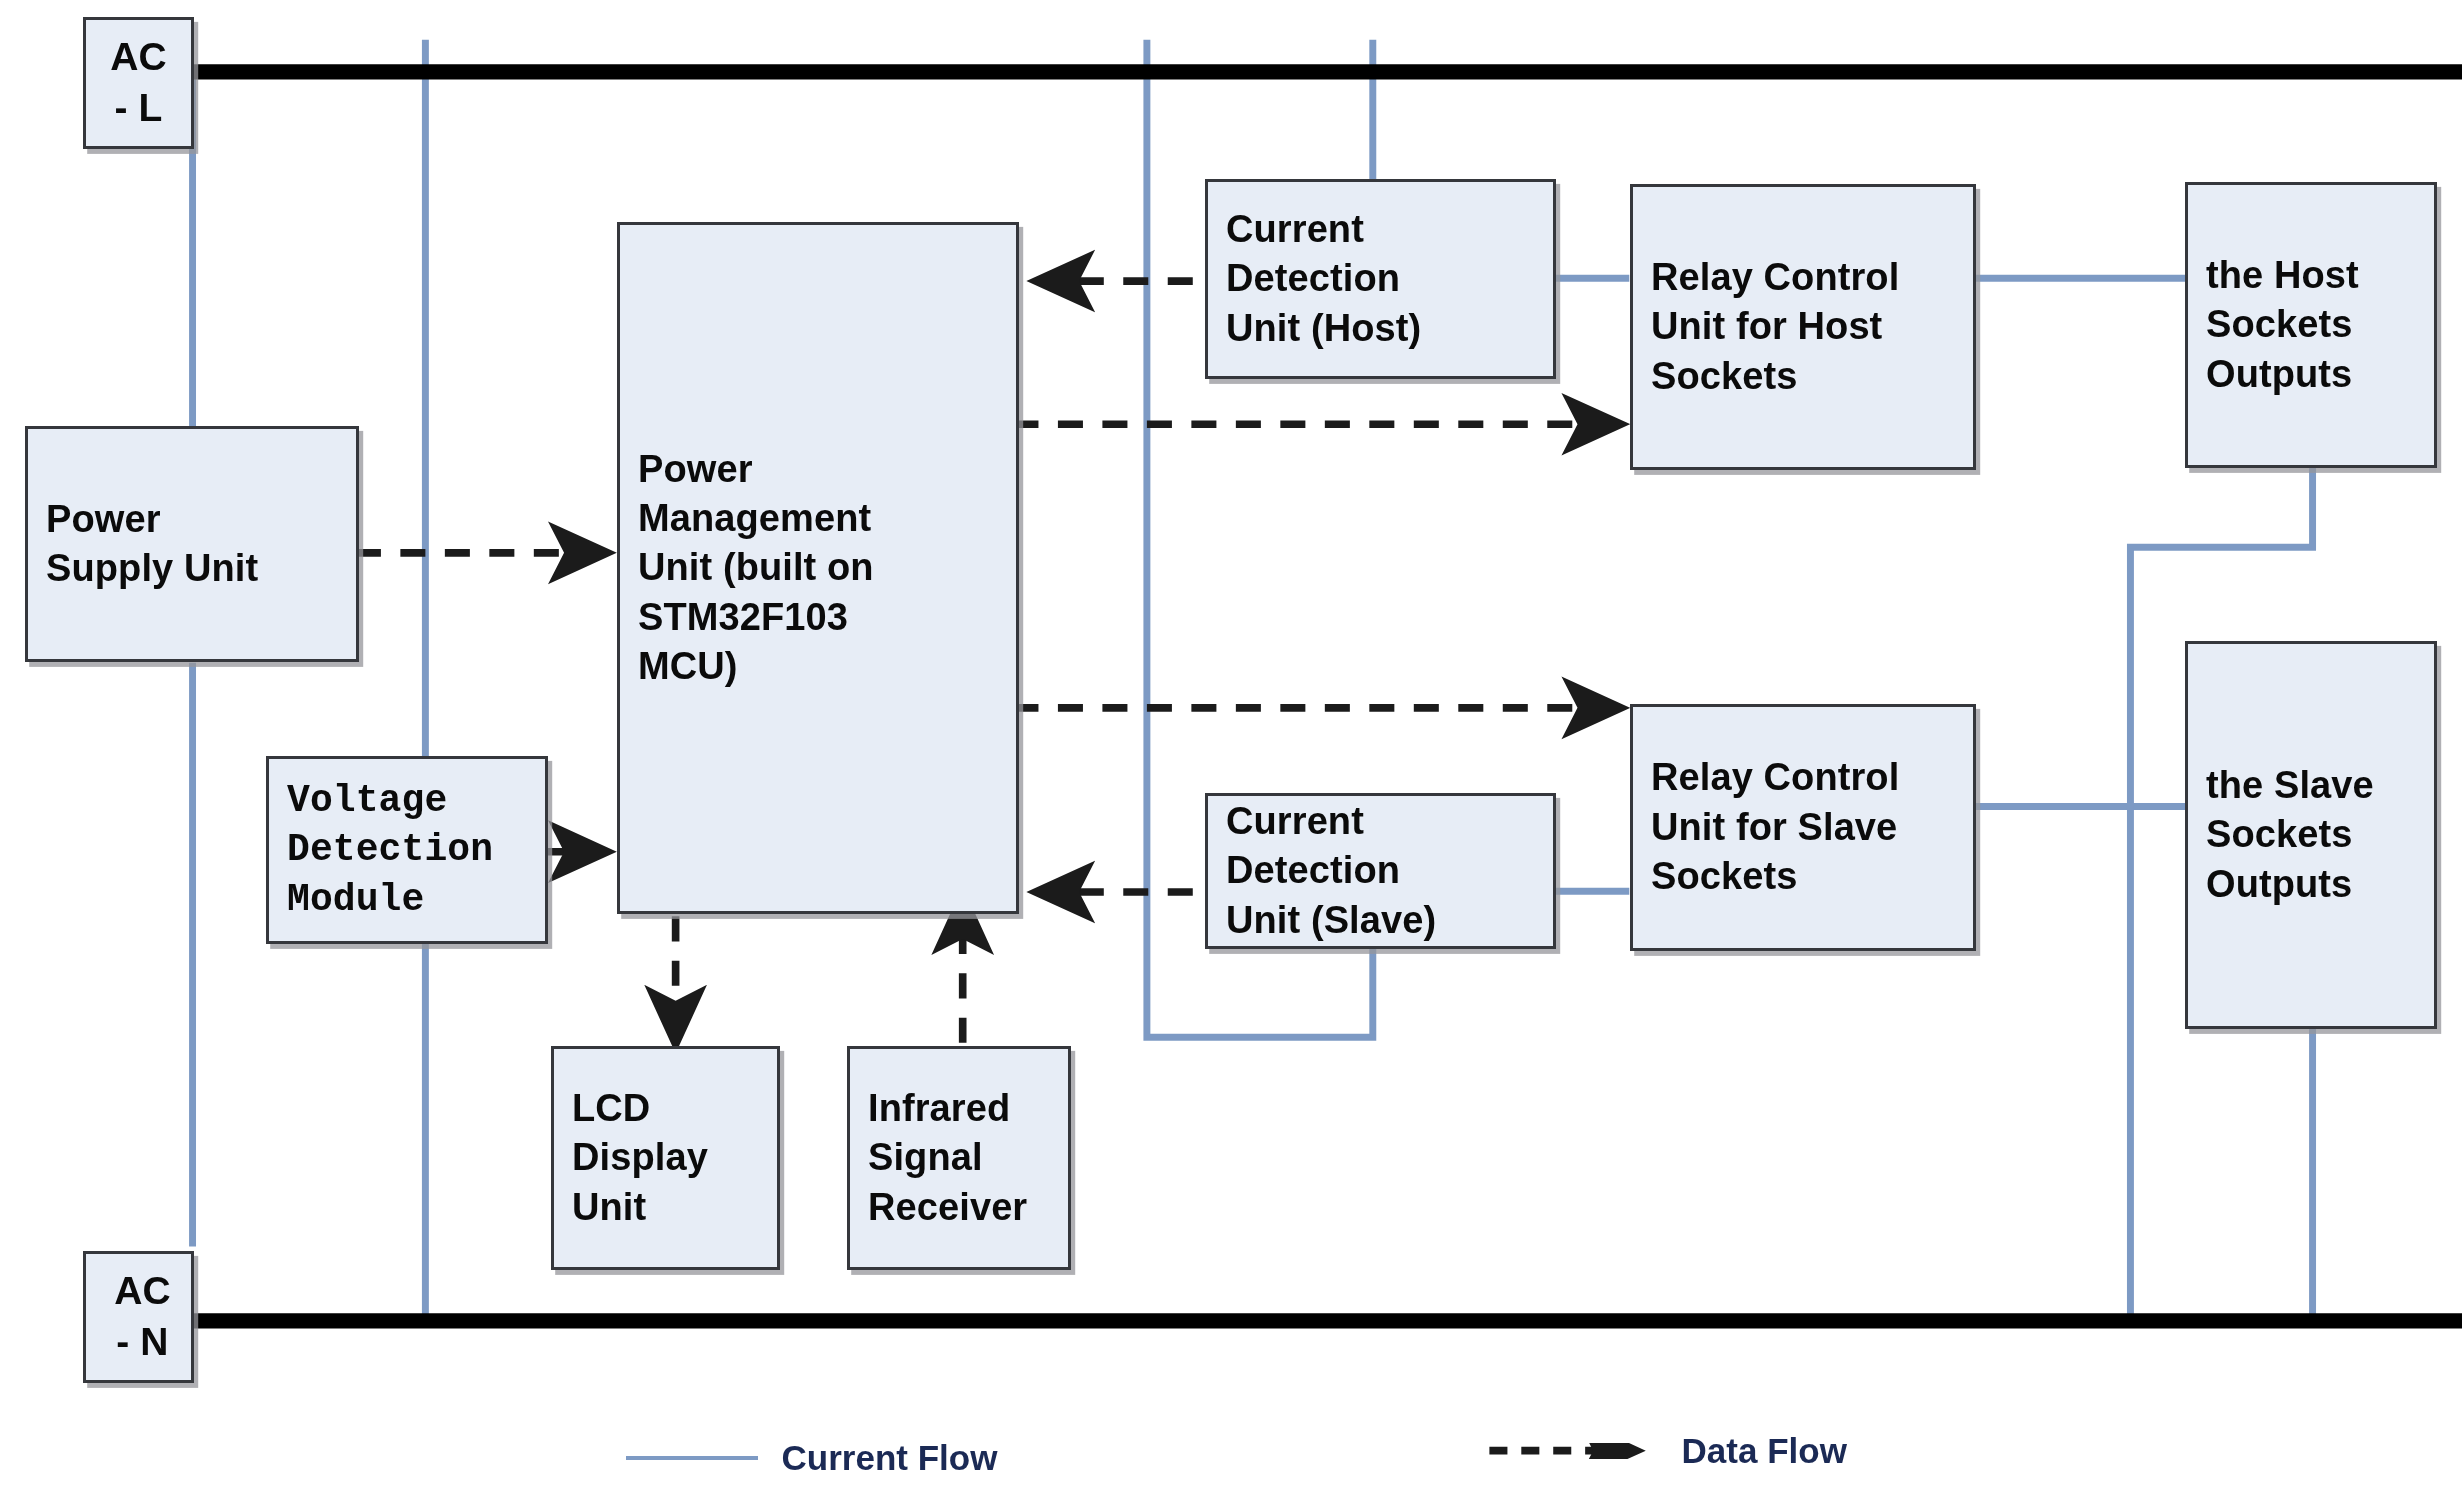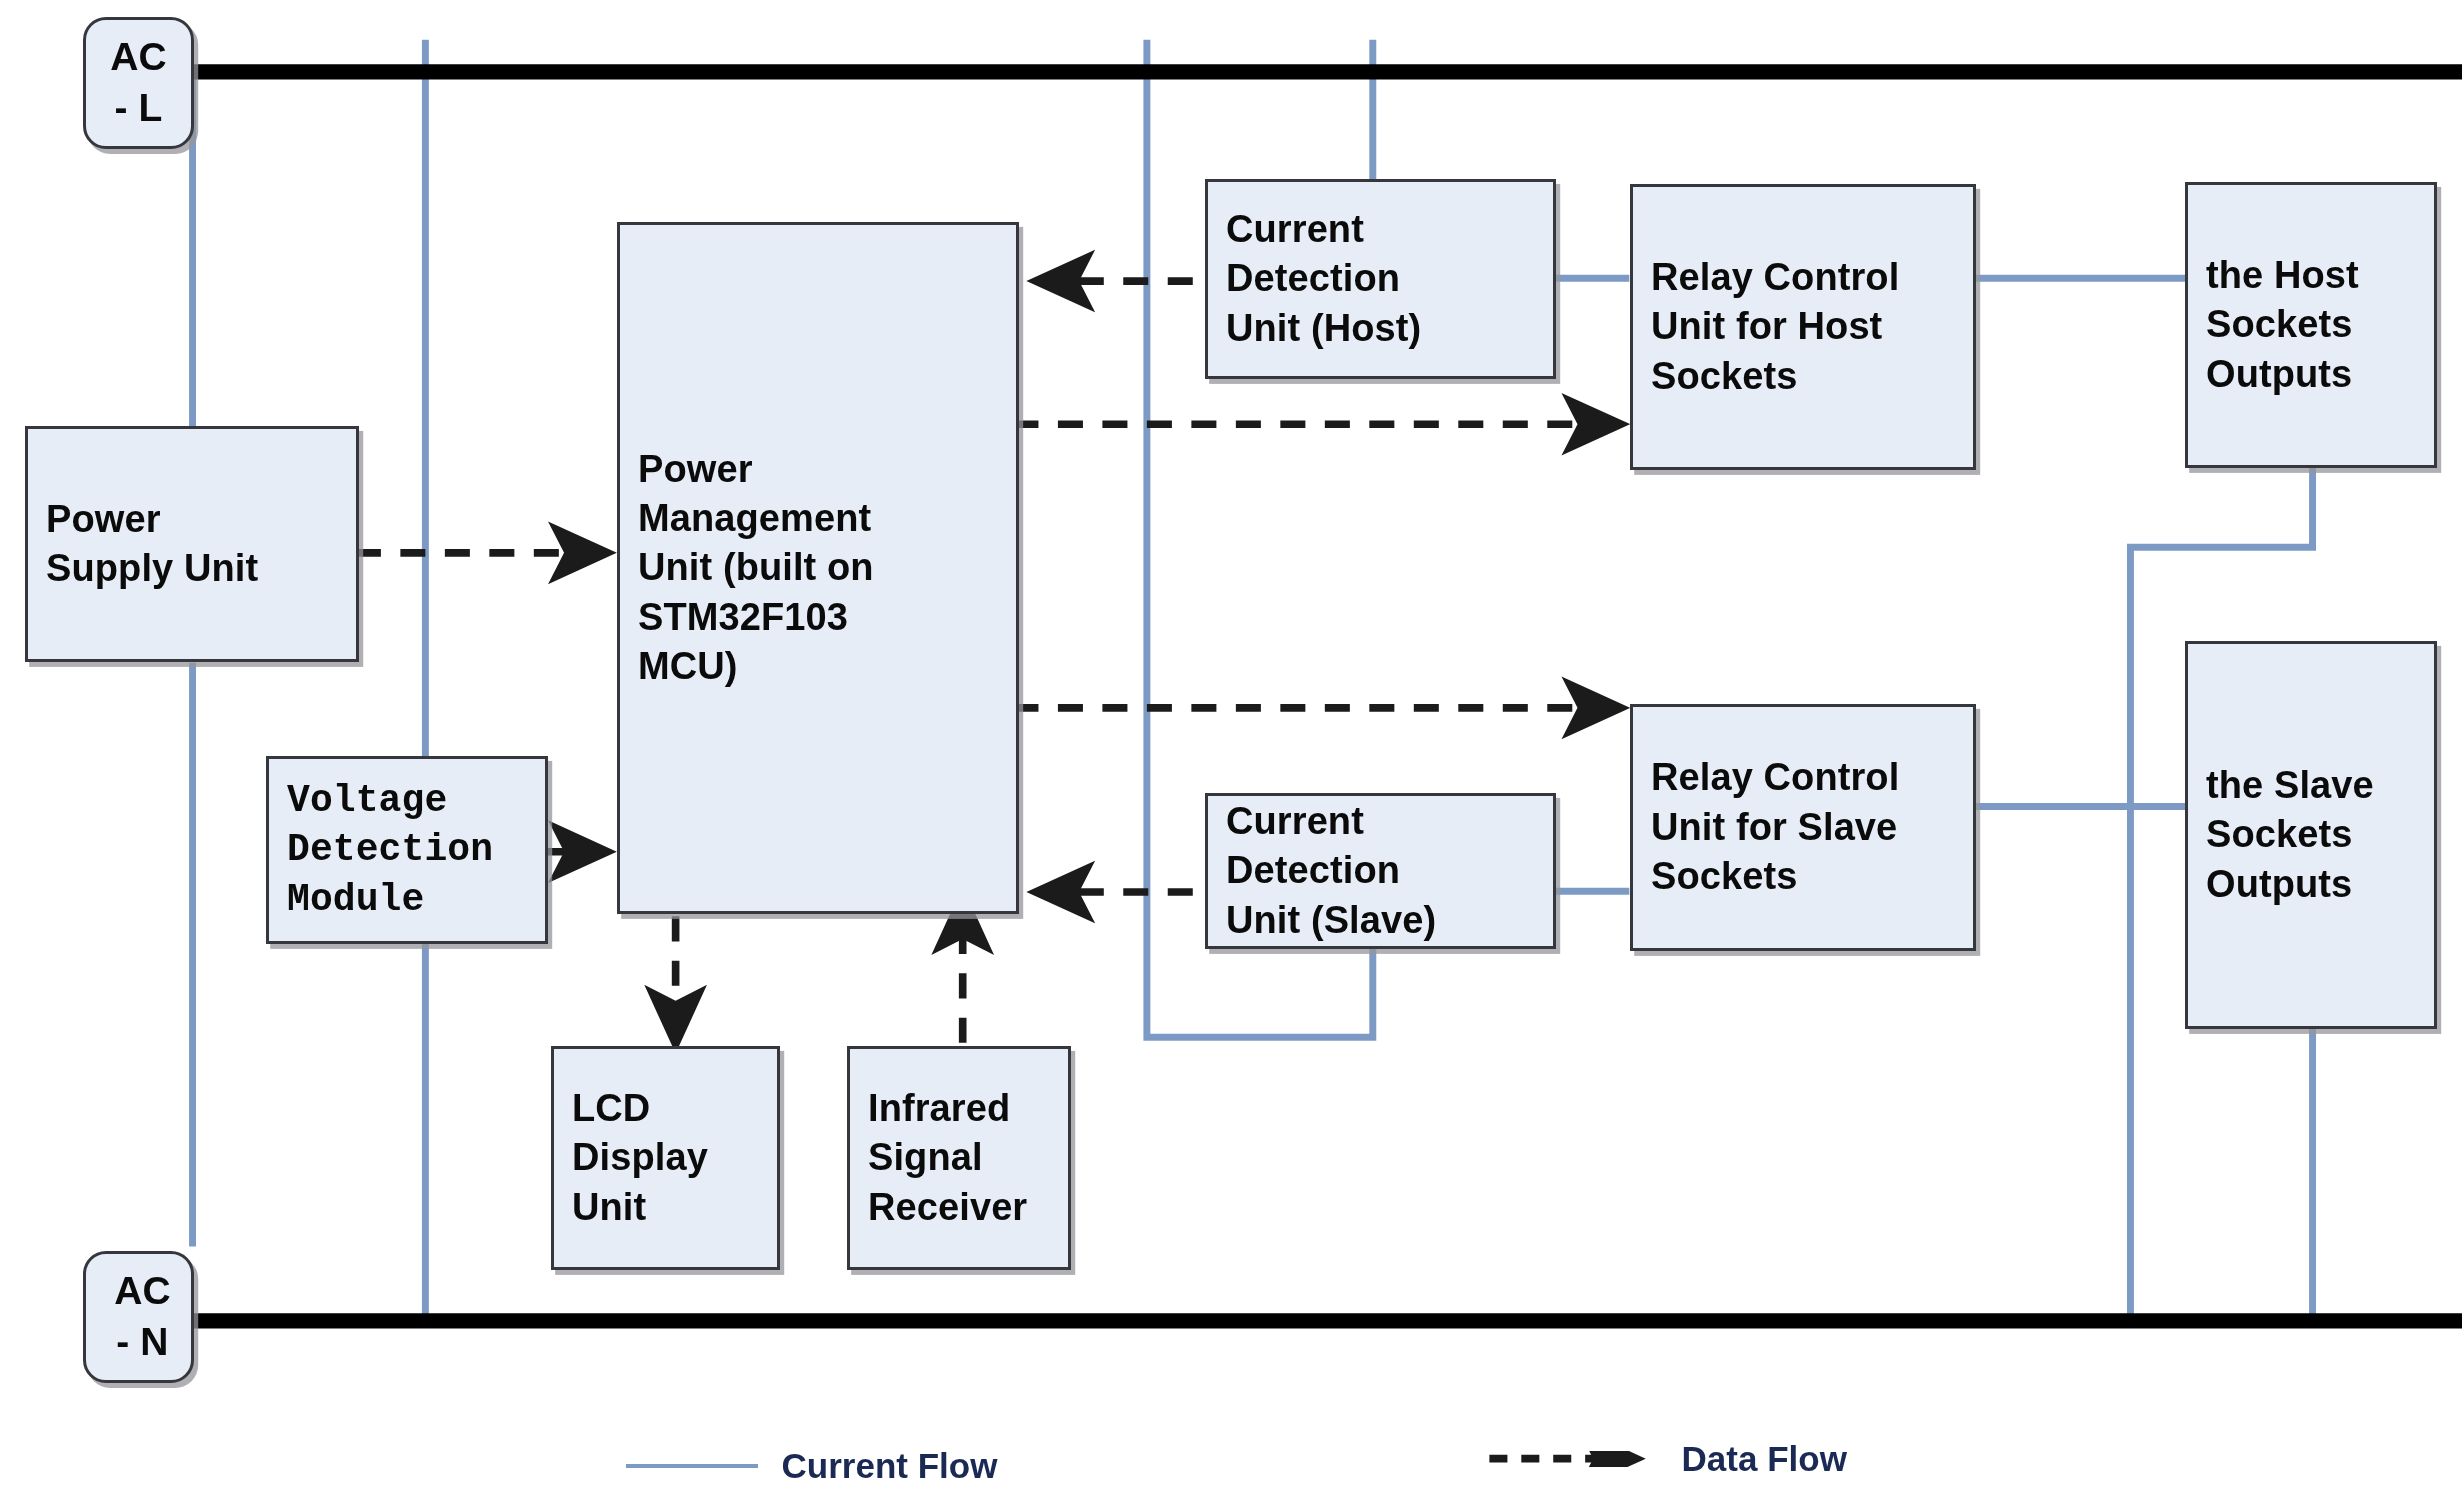--- a/index.html
+++ b/index.html
@@ -21,32 +21,31 @@
   }
   .node .lbl{
     color:#0b0b0b;
     font-weight:700;
     font-size:38px;
     line-height:1.30;
     letter-spacing:0.1px;
     white-space:pre-line;
     text-align:left;
   }
-  .node.center{justify-content:flex-end;border-radius:23px;}
+  .node.center{justify-content:flex-end;}
   .node.center .lbl{text-align:center;}
 
   
   .rail-box .lbl{font-size:39px;}
 
   .legend{
     position:absolute;
     display:flex;
     align-items:center;
     z-index:6;
-    margin-top:8px;
   }
   .legend .ltext{
     color:#1b2a55;
     font-weight:700;
     font-size:35px;
     margin-left:23.6px;
     white-space:nowrap;
   }
   .legend .solid-sample{
     width:132px;height:4.9px;background:#7d9ac4;display:block;

